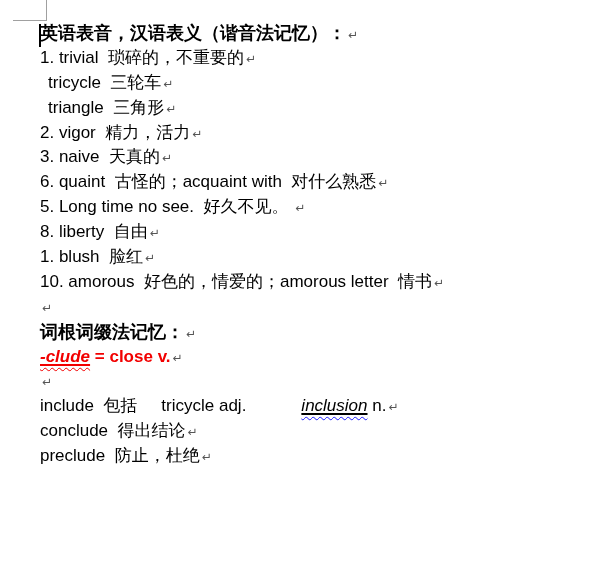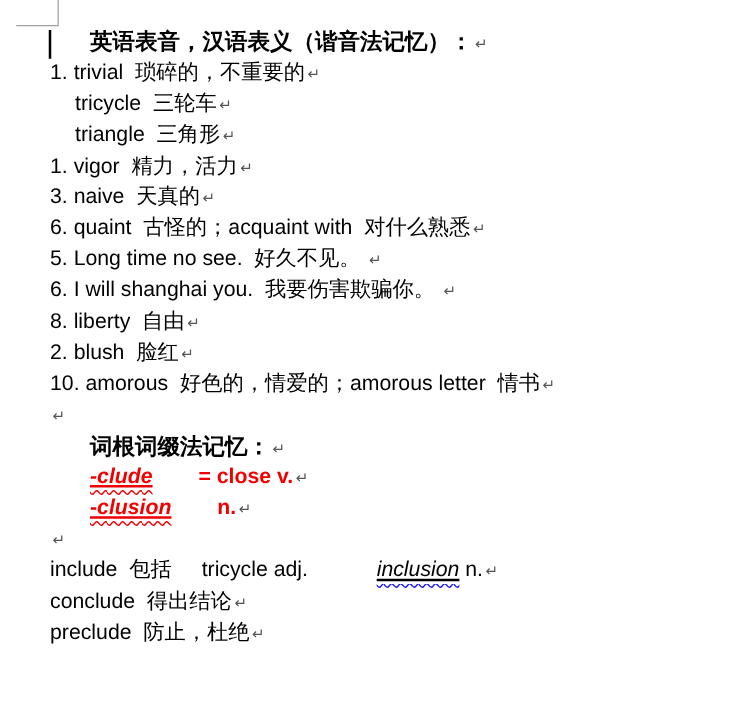--- a/index.html
+++ b/index.html
@@ -6,23 +6,23 @@
   body{
     width:600px;height:577px;overflow:hidden;position:relative;
     background:#ffffff;
     font-family:"Liberation Sans","DejaVu Sans",sans-serif;
   }
   #doc{position:absolute;top:21px;left:0;width:600px;}
   .line{
     height:24.9px;line-height:24.9px;padding-left:40px;
     white-space:pre;font-size:17px;color:#000;
   }
-  .line.indent{padding-left:60px;}
+  .line.indent{padding-left:48px;}
   .line.heading{font-size:18px;}
-  .bold{font-weight:bold;margin-left:32px;}
+  .bold{font-weight:bold;}
   .red{color:#f20000;}
   .ul{text-decoration:underline;text-decoration-thickness:1.5px;text-underline-offset:2px;font-style:italic;}
   .wavy-red{text-decoration:underline wavy #f20000;text-decoration-thickness:1px;text-underline-offset:5px;}
   .wavy-blue{text-decoration:underline wavy #1a1aff;text-decoration-thickness:1px;text-underline-offset:5px;}
   .spacer{display:inline-block;height:1px;}
   .pilcrow{font-size:12px;color:#555;margin-left:2px;vertical-align:baseline;}
   .crop-v{position:absolute;left:46px;top:0;width:1px;height:20px;background:#a0a0a0;}
   .crop-h{position:absolute;left:13px;top:20px;width:34px;height:1px;background:#a0a0a0;}
   .cursor{position:absolute;left:39px;top:24px;width:2px;height:23px;background:#000;}
 </style>
@@ -31,29 +31,27 @@
 
 <div class="crop-v"></div>
 <div class="crop-h"></div>
 <div class="cursor"></div>
 
 <div id="doc">
     <div class="line heading"><span class="bold ">英语表音，汉语表义（谐音法记忆）：</span><span class="pilcrow">↵</span></div>
     <div class="line"><span class="">1. trivial  琐碎的，不重要的</span><span class="pilcrow">↵</span></div>
     <div class="line indent"><span class="">tricycle  三轮车</span><span class="pilcrow">↵</span></div>
     <div class="line indent"><span class="">triangle  三角形</span><span class="pilcrow">↵</span></div>
-    <div class="line"><span class="">1. vigor  精力，活力</span><span class="pilcrow">↵</span></div>
+    <div class="line"><span class="">2. vigor  精力，活力</span><span class="pilcrow">↵</span></div>
     <div class="line"><span class="">3. naive  天真的</span><span class="pilcrow">↵</span></div>
     <div class="line"><span class="">6. quaint  古怪的；acquaint with  对什么熟悉</span><span class="pilcrow">↵</span></div>
     <div class="line"><span class="">5. Long time no see.  好久不见。 </span><span class="pilcrow">↵</span></div>
-    <div class="line"><span class="">6. I will shanghai you.  我要伤害欺骗你。 </span><span class="pilcrow">↵</span></div>
     <div class="line"><span class="">8. liberty  自由</span><span class="pilcrow">↵</span></div>
-    <div class="line"><span class="">2. blush  脸红</span><span class="pilcrow">↵</span></div>
+    <div class="line"><span class="">1. blush  脸红</span><span class="pilcrow">↵</span></div>
     <div class="line"><span class="">10. amorous  好色的，情爱的；amorous letter  情书</span><span class="pilcrow">↵</span></div>
     <div class="line"><span class="pilcrow">↵</span></div>
     <div class="line heading"><span class="bold ">词根词缀法记忆：</span><span class="pilcrow">↵</span></div>
     <div class="line"><span class="wavy-red"><span class="bold red ul">-clude</span></span><span class="bold red "> = close v.</span><span class="pilcrow">↵</span></div>
-    <div class="line"><span class="wavy-red"><span class="bold red ul">-clusion</span></span><span class="bold red "> n.</span><span class="pilcrow">↵</span></div>
     <div class="line"><span class="pilcrow">↵</span></div>
     <div class="line"><span class="">include  包括</span><span class="spacer" style="width: 24px;"></span><span class="">tricycle adj.</span><span class="spacer" style="width: 55px;"></span><span class="wavy-blue"><span class="ul">inclusion</span></span><span class=""> n.</span><span class="pilcrow">↵</span></div>
     <div class="line"><span class="">conclude  得出结论</span><span class="pilcrow">↵</span></div>
     <div class="line"><span class="">preclude  防止，杜绝</span><span class="pilcrow">↵</span></div>
   </div>
 
 </body></html>

